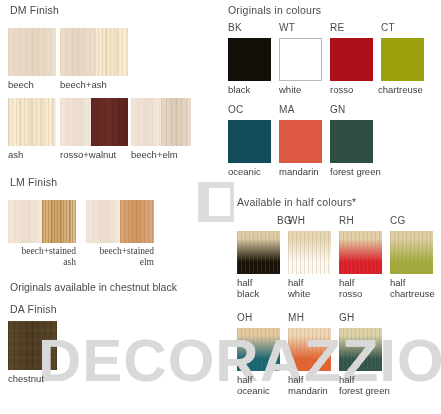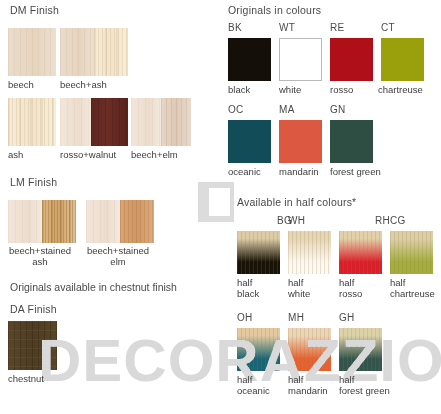--- a/index.html
+++ b/index.html
@@ -80,21 +80,21 @@
     font-size: 10px;
     color: #4a4a4a;
     letter-spacing: 0.3px;
   }
   .cap {
     position: absolute;
     font-size: 9.5px;
     color: #3d3d3d;
     line-height: 10.5px;
   }
-  .cap.right { text-align: center; }
+  .cap.right { text-align: right; font-family: Liberation Serif, serif; }
 
   
   .sw {
     position: absolute;
     overflow: hidden;
     z-index: 2;
   }
   .sw .half { position: absolute; top: 0; bottom: 0; }
   .bordered { box-sizing: border-box; border: 1px solid #b9b9b9; }
 
@@ -224,21 +224,21 @@
 
 <div class="sw" style="left:86px; top:200px; width:68px; height:43px;">
   <div class="half t-beech-light" style="left:0; width:34px;"></div>
   <div class="half t-stained-elm" style="left:34px; width:34px;"></div>
 </div>
 <div class="cap right" style="left:82px; top:246px; width:72px;">
   <span>beech+stained</span><br>
   <span>elm</span>
 </div>
 
-<div class="note" style="left:10px; top:281px;">Originals available in chestnut finish</div>
+<div class="note" style="left:10px; top:281px;">Originals available in chestnut black</div>
 
 <div class="sec-title" style="left:10px; top:303px;">DA Finish</div>
 
 <div class="sw t-chestnut" style="left:8px; top:321px; width:49px; height:49px;"></div>
 <div class="cap" style="left:8px; top:374px; width:60px; z-index:6;">chestnut</div>
 
 <div class="sec-title" style="left:228px; top:4px;">Originals in colours</div>
 
 <div class="code" style="left:228px; top:22px;">BK</div>
 <div class="sw" id="sw-bk" style="left: 228px; top: 38px; width: 43px; height: 43px; background: rgb(20, 15, 8);"></div>
@@ -281,21 +281,21 @@
 
 <div class="code" style="left:288px; top:215px; z-index:6;">WH</div>
 <div class="halfsw" id="hsw-wh" style="left: 288px; top: 231px; width: 43px; height: 43px; background: linear-gradient(rgb(230, 215, 180) 0%, rgb(230, 215, 180) 18%, rgb(253, 248, 240) 72%, rgb(253, 248, 240) 100%);">
     <div class="grain"></div>
   </div>
 <div class="cap" style="left:288px; top:278px; width:48px;">
   <span>half</span><br>
   <span>white</span>
 </div>
 
-<div class="code" style="left:339px; top:215px; z-index:6;margin-left:36px;">RH</div>
+<div class="code" style="left:339px; top:215px; z-index:6;">RH</div>
 <div class="halfsw" id="hsw-rh" style="left: 339px; top: 231px; width: 43px; height: 43px; background: linear-gradient(rgb(226, 208, 168) 0%, rgb(226, 208, 168) 18%, rgb(216, 32, 42) 72%, rgb(216, 32, 42) 100%);">
     <div class="grain"></div>
   </div>
 <div class="cap" style="left:339px; top:278px; width:48px;">
   <span>half</span><br>
   <span>rosso</span>
 </div>
 
 <div class="code" style="left:390px; top:215px; z-index:6;">CG</div>
 <div class="halfsw" id="hsw-cg" style="left: 390px; top: 231px; width: 43px; height: 43px; background: linear-gradient(rgb(221, 207, 164) 0%, rgb(221, 207, 164) 18%, rgb(163, 173, 59) 72%, rgb(163, 173, 59) 100%);">

